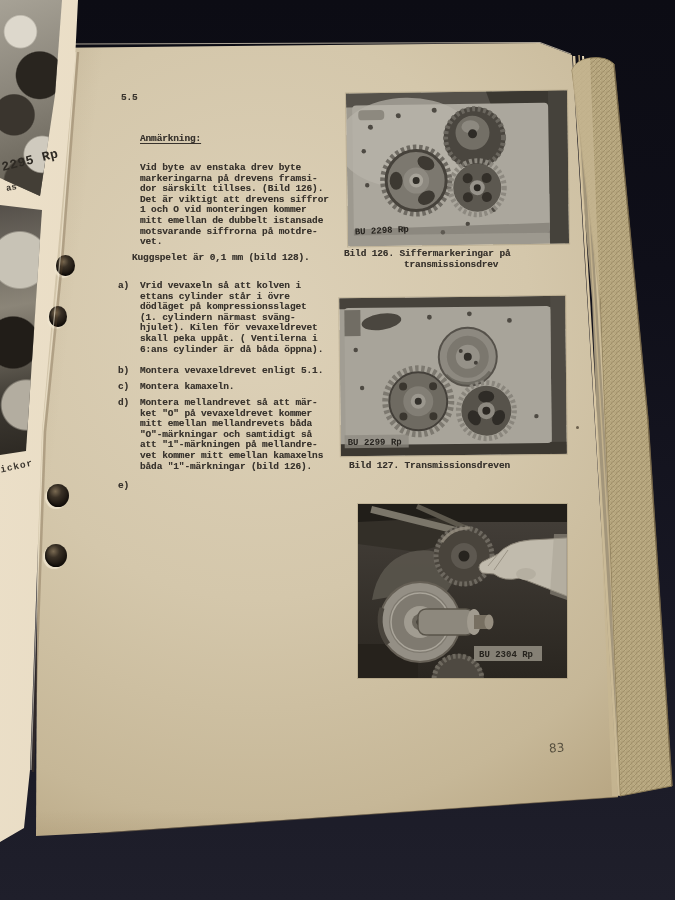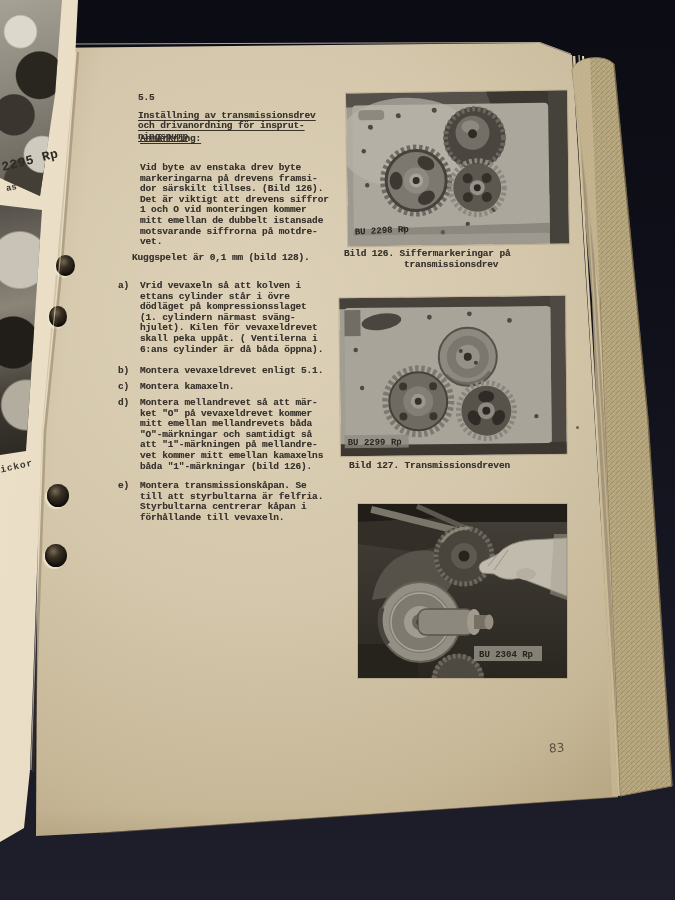--- a/index.html
+++ b/index.html
@@ -89,27 +89,22 @@
   .plabel{font-family:"Liberation Mono","DejaVu Sans Mono",monospace;font-weight:bold;font-size:9px;fill:#26231e;}
   .speck{position:absolute;width:3px;height:3px;border-radius:50%;background:#6b5f4c;z-index:4;}
 </style>
 </head>
 <body>
 
 <div class="stage">
 
   <div class="main-page"></div>
 
-  <div class="t hgroup" style="left:138px;top:93px;flex-direction:column;">
+  <div class="t hgroup" style="left:121px;top:93px;">
     <span class="hnum">5.5</span>
-    <div>
-      <div class="u">Inställning av transmissionsdrev</div>
-      <div class="u">och drivanordning för insprut-</div>
-      <div class="u">ningspump</div>
-    </div>
   </div>
 
   <div class="t u" style="left:140px;top:134px;">Anmärkning:</div>
   <div class="t" style="left:140px;top:163px;">
     <div>Vid byte av enstaka drev byte</div>
     <div>markeringarna på drevens framsi-</div>
     <div>dor särskilt tillses. (Bild 126).</div>
     <div>Det är viktigt att drevens siffror</div>
     <div>1 och O vid monteringen kommer</div>
     <div>mitt emellan de dubbelt istansade</div>
@@ -149,26 +144,20 @@
       <div>ket "O" på vevaxeldrevet kommer</div>
       <div>mitt emellan mellandrevets båda</div>
       <div>"O"-märkningar och samtidigt så</div>
       <div>att "1"-märkningen på mellandre-</div>
       <div>vet kommer mitt emellan kamaxelns</div>
       <div>båda "1"-märkningar (bild 126).</div>
     </div>
   </div>
   <div class="t item" style="left:118px;top:481px;">
     <span class="ilabel">e)</span>
-    <div>
-      <div>Montera transmissionskåpan. Se</div>
-      <div>till att styrbultarna är felfria.</div>
-      <div>Styrbultarna centrerar kåpan i</div>
-      <div>förhållande till vevaxeln.</div>
-    </div>
   </div>
 
   <svg class="photo" style="left:347px;top:92px;width:221px;height:153px;transform:rotate(-0.8deg);" viewBox="0 0 221 153">
     <rect width="221" height="153" fill="#9d998f"></rect>
     <rect width="221" height="14" fill="#55514a"></rect>
     <path d="M140,0 L221,0 L221,100 L196,104 L168,60 L148,22 Z" fill="#3b3831"></path>
     <rect x="202" width="19" height="153" fill="#45423b"></rect>
     <rect x="6" y="12" width="196" height="130" rx="4" fill="#aba79d"></rect>
     <ellipse cx="60" cy="50" rx="70" ry="45" fill="#b8b4aa" opacity="0.7"></ellipse>
     <rect x="12" y="17" width="26" height="10" rx="4" fill="#8d897f"></rect>

